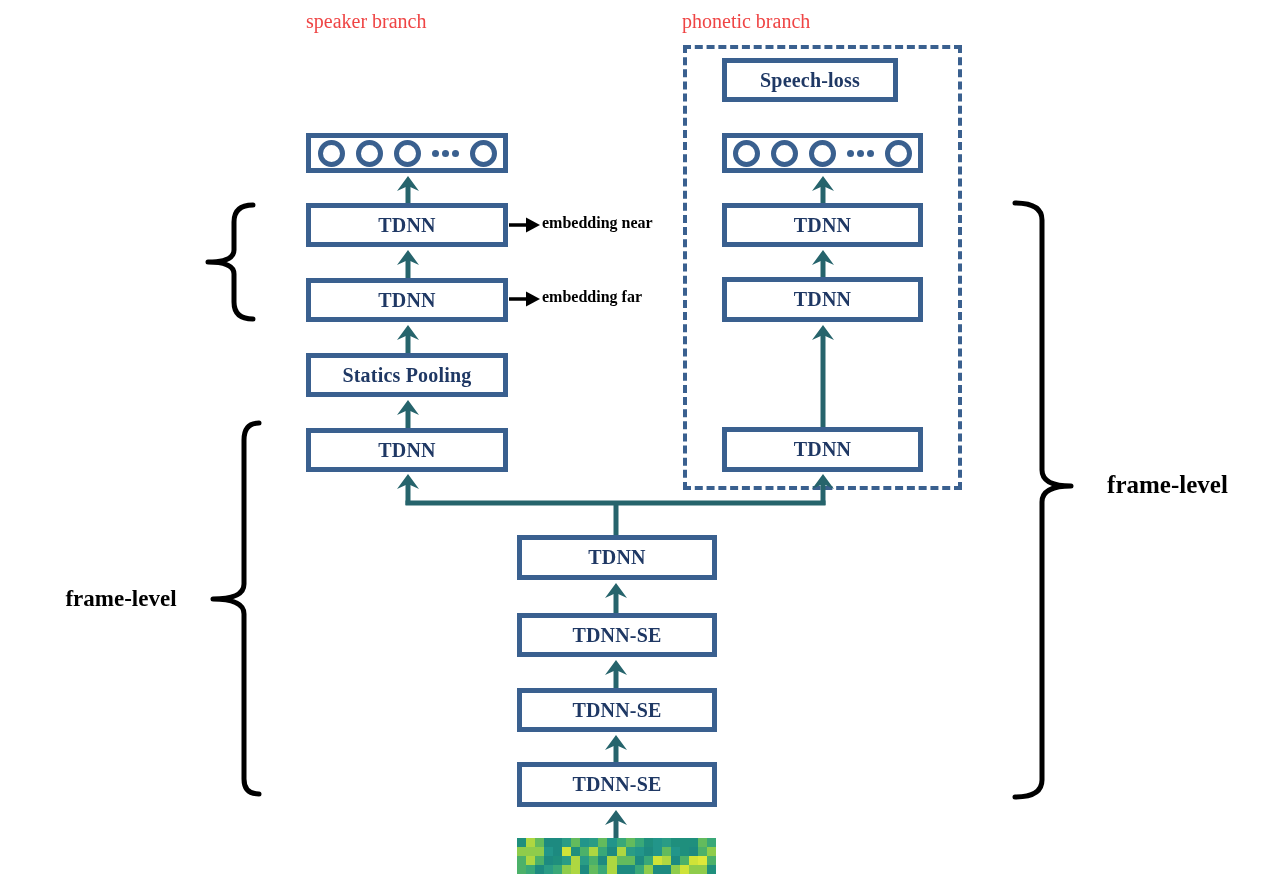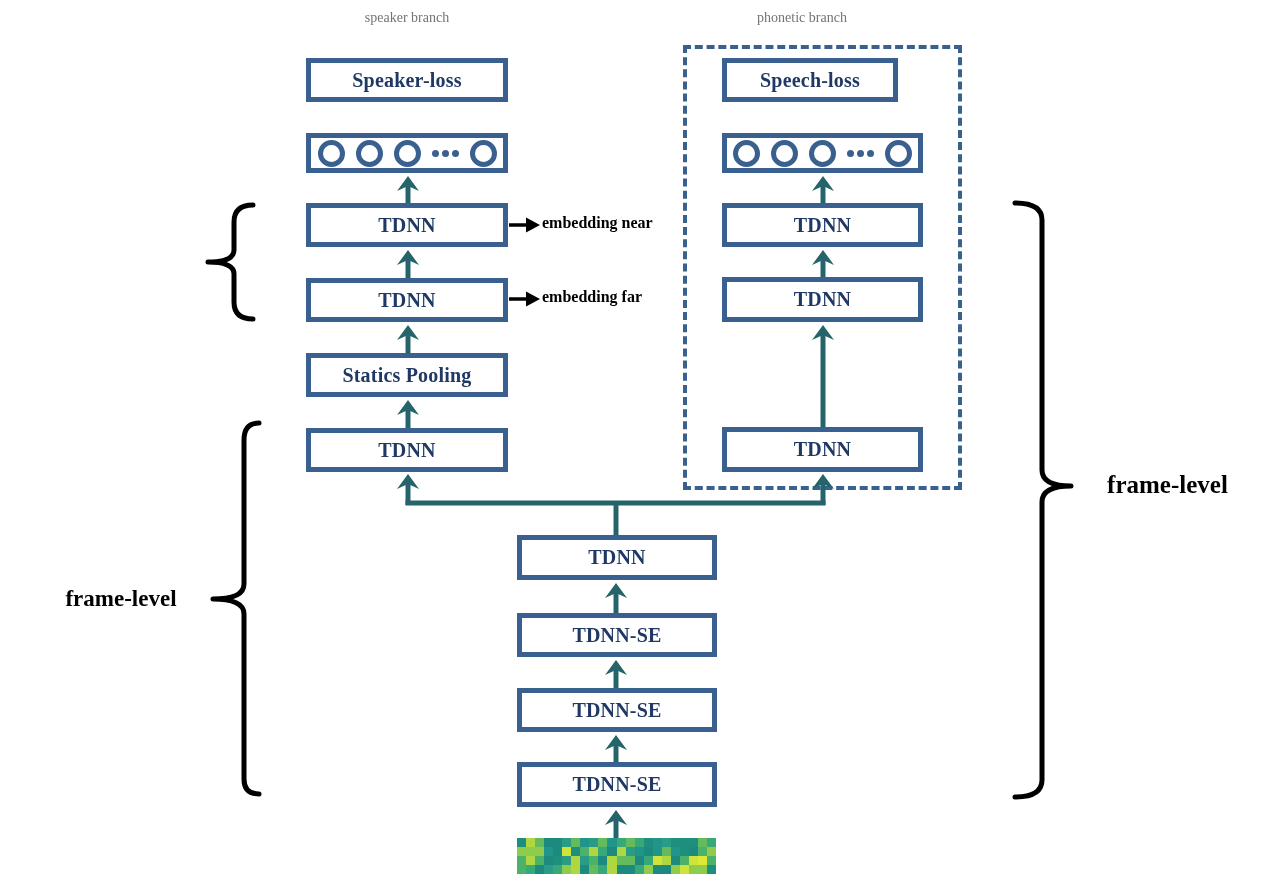--- a/index.html
+++ b/index.html
@@ -1,21 +1,21 @@
 <!DOCTYPE html>
 <html><head>
 <meta charset="utf-8">
 <style>
   html,body{margin:0;padding:0;background:#ffffff;}
   #canvas{
     position:relative;width:1267px;height:874px;background:#ffffff;
     font-family:"Liberation Serif","DejaVu Serif",serif;overflow:hidden;
   }
   .branch-title{
-    position:absolute;text-align:center;font-size:14px;color:#737373;
+    position:absolute;text-align:left;font-size:20px;color:#ef4444;
   }
   .box{
     position:absolute;box-sizing:border-box;background:#ffffff;
     border:5px solid #3a608f;display:flex;align-items:center;justify-content:center;
   }
   .box-label{
     font-weight:bold;font-size:20px;color:#1f3864;letter-spacing:0.2px;white-space:nowrap;
   }
   .dashed-region{
     position:absolute;box-sizing:border-box;border:4px dashed #3a608f;background:transparent;
@@ -131,23 +131,20 @@
       </g>
     </g>
 
     <g stroke="#000000" fill="none" stroke-width="5" stroke-linecap="round" stroke-linejoin="round">
       <path d="M253,205 Q234,205 234,222 L234,250 Q234,262 208,262 Q234,262 234,274 L234,302 Q234,319 253,319"></path>
       <path d="M259,423 Q244,423 244,440 L244,584 Q244,599 213,599 Q244,599 244,614 L244,779 Q244,794 259,794"></path>
       <path d="M1015,203 Q1042,203 1042,220 L1042,470 Q1042,486 1071,486 Q1042,486 1042,502 L1042,780 Q1042,797 1015,797"></path>
     </g>
   </svg>
 
-  <div class="box" style="left:306px;top:58px;width:202px;height:44px">
-    <span class="box-label">Speaker-loss</span>
-  </div>
   <div class="box vector-row" style="left:306px;top:133px;width:202px;height:40px">
     <span class="ring"></span>
     <span class="ring"></span>
     <span class="ring"></span>
     <span class="dots">
         <span class="dot"></span>
         <span class="dot"></span>
         <span class="dot"></span>
       </span>
     <span class="ring"></span>

